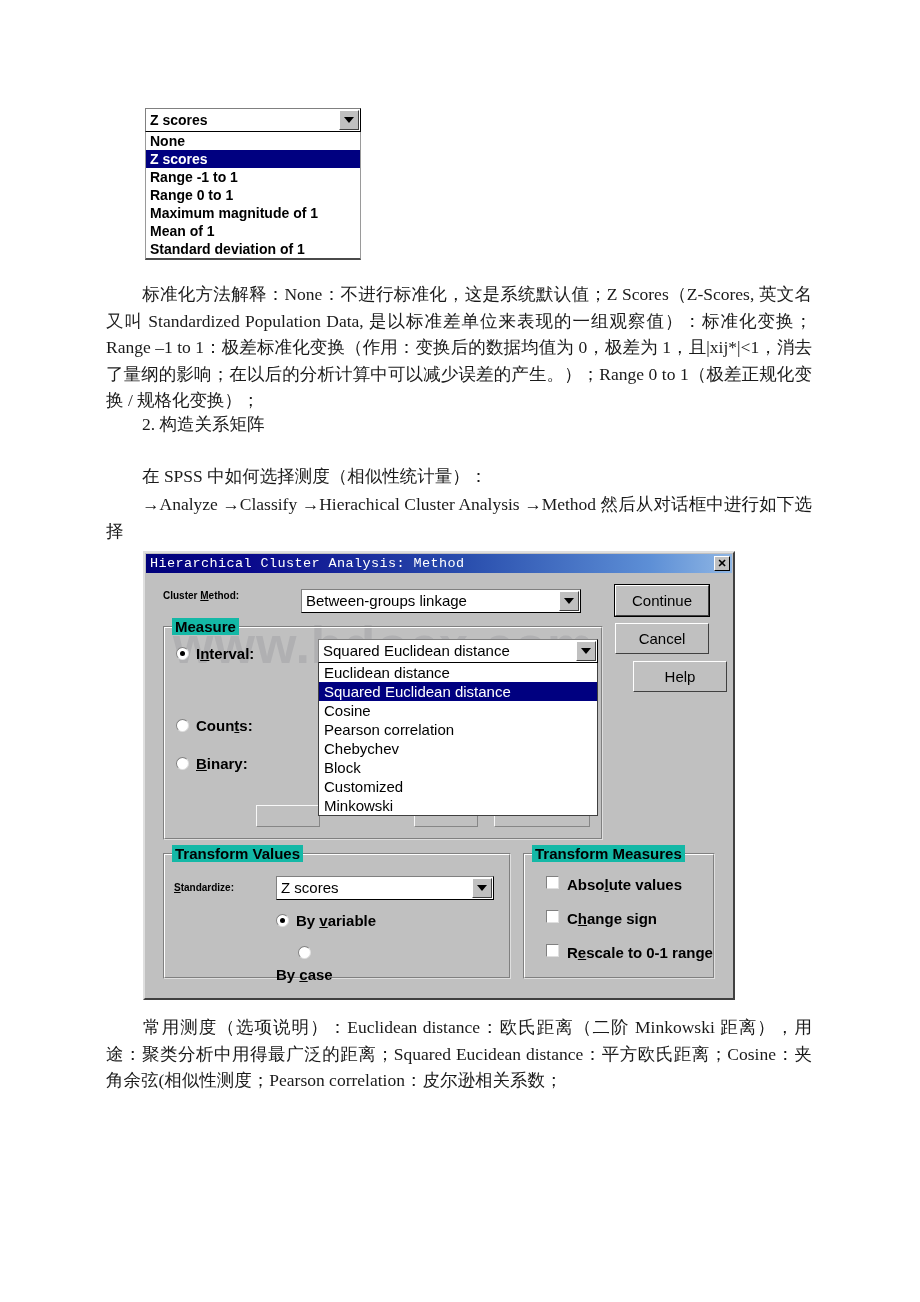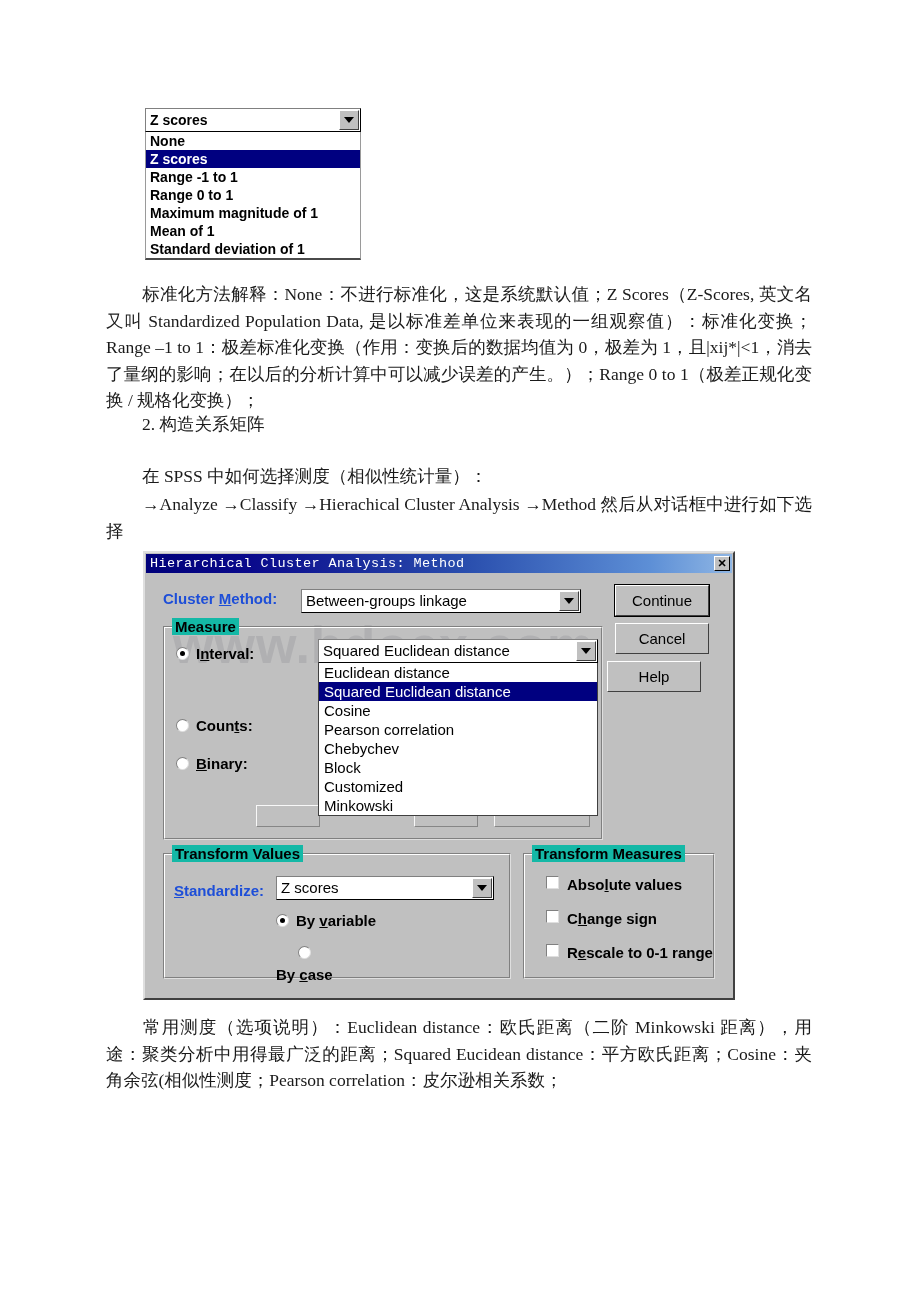--- a/index.html
+++ b/index.html
@@ -128,42 +128,42 @@
     letter-spacing: 1px;
     pointer-events: none;
     white-space: nowrap;
   }
 
   
   #cluster-row {
     position:absolute; left: 18px; top: 37px; width: 560px;
     display: flex; align-items: center;
   }
-  .dlg-label { font-size: 15px; font-weight: 700; color:#1d4ed8; white-space:nowrap; }
+  .dlg-label { font-size: 10px; font-weight: 700; color:#000000; white-space:nowrap; }
   .dlg-label u { text-decoration: underline; }
 
   #cluster-combo { position:absolute; left:156px; top:36px; width: 280px; }
   #cluster-combo .combo-text { font-weight: 400; font-size: 15px; }
 
   
   .btn {
     position: absolute;
     width: 94px; height: 31px;
     background: #c0c0c0;
     border: 1px solid #000;
     border-top-color:#ffffff; border-left-color:#ffffff;
     border-right-color:#404040; border-bottom-color:#404040;
     display:flex;align-items:center;justify-content:center;
     font-size: 15px; color: #000;
     font-family: "Liberation Sans", sans-serif;
   }
   .btn.default { box-shadow: 0 0 0 1px #000; }
   #btn-continue { left: 470px; top: 32px; }
   #btn-cancel   { left: 470px; top: 70px; }
-  #btn-help     { left: 462px; top: 108px; }
+  #btn-help     { left: 488px; top: 108px; }
 
   
   .group {
     position: absolute;
     border: 1px solid #dfdfdf;
     border-top-color: #808080; border-left-color: #808080;
   }
   .group > .inner {
     position:absolute; inset:0;
     border: 1px solid #808080;

